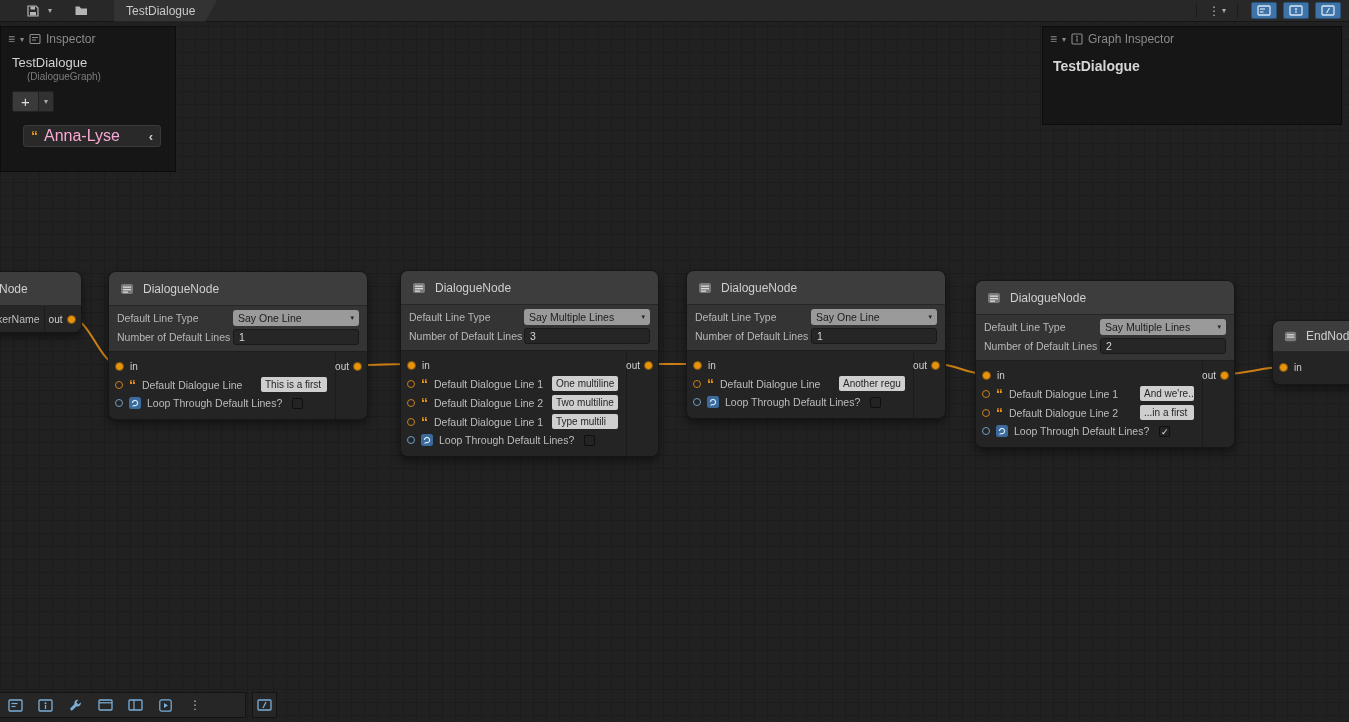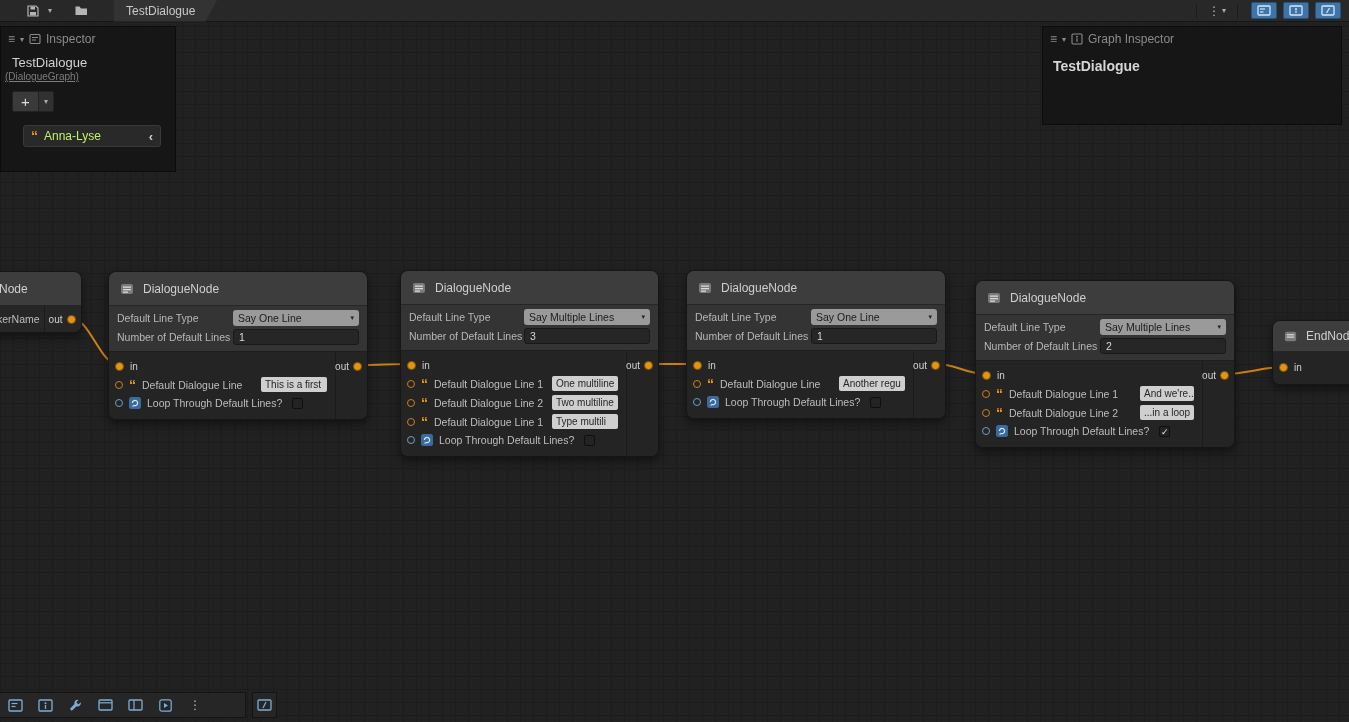--- a/index.html
+++ b/index.html
@@ -55,36 +55,36 @@
     background:#262626; border:1px solid #141414;
     display:flex; align-items:center; justify-content:center;
   }
   
   .panel { position:absolute; background:#161616; border:1px solid #0c0c0c; z-index:40; }
   .panel-header { display:flex; align-items:center; gap:5px; padding:5px 7px; color:#8b8b8b; font-size:12px; }
   .hamburger { font-size:12px; color:#8b8b8b; }
   .caret-sm { font-size:8px; color:#8b8b8b; }
   .blackboard { left:0; top:26px; width:176px; height:146px; }
   .bb-title { color:#d2d2d2; font-size:13px; padding:4px 11px 0; }
-  .bb-sub { color:#7d7d7d; font-size:10px; padding:1px 4px 0;text-decoration:underline; }
+  .bb-sub { color:#7d7d7d; font-size:10px; padding:1px 26px 0; }
   .bb-addrow { display:flex; margin:9px 0 0 11px; }
   .bb-add {
     width:27px; height:21px; background:#3a3a3a; border:1px solid #222; border-radius:2px 0 0 2px;
     color:#ddd; font-size:15px; display:flex; align-items:center; justify-content:center;
   }
   .bb-add-dd {
     width:15px; height:21px; background:#313131; border:1px solid #222; border-left:none; border-radius:0 2px 2px 0;
     display:flex; align-items:center; justify-content:center;
   }
   .bb-pill {
     margin:13px 0 0 22px; width:138px; height:22px;
     background:#292929; border:1px solid #3a3a3a; border-radius:3px;
     display:flex; align-items:center; gap:6px; padding:0 7px; 
   }
-  .pill-name { font-size:12px; color:#bef264; }
+  .pill-name { font-size:16px; color:#f9a8d4; }
   .pill-collapse { margin-left:auto; color:#cfcfcf; font-size:13px; font-weight:bold; }
   .inspector { left:1042px; top:26px; width:300px; height:99px; }
   .gi-title { color:#d6d6d6; font-size:14px; font-weight:bold; padding:7px 10px 0; }
   
   .node {
     position:absolute; z-index:30;
     background:#2b2b2b; border:1px solid #161616; border-radius:8px;
     box-shadow:0 4px 8px rgba(0,0,0,.45); overflow:hidden;
   }
   .node-title {
@@ -466,21 +466,21 @@
     <div class="port-row line-row">
       <span class="port-ring"></span>
       <span class="quote-glyph">“</span>
       <span class="row-label">Default Dialogue Line 1</span>
       <div class="textfield narrow">And we're...</div>
     </div>
     <div class="port-row line-row">
       <span class="port-ring"></span>
       <span class="quote-glyph">“</span>
       <span class="row-label">Default Dialogue Line 2</span>
-      <div class="textfield narrow">...in a loop</div>
+      <div class="textfield narrow">...in a first</div>
     </div>
     <div class="port-row">
       <span class="port-ring blue"></span>
       <svg width="12" height="12" viewBox="0 0 12 12">
         <rect width="12" height="12" rx="2.5" fill="#3b6b9c"></rect>
         <path d="M3.4 6a2.6 2.6 0 1 1 1 2.1" stroke="#d6e8f8" stroke-width="1.2" fill="none"></path>
         <path d="M3 8.8l1.8-.2-.5 1.6z" fill="#d6e8f8"></path>
       </svg>
       <span class="row-label fixed">Loop Through Default Lines?</span>
       <span class="checkbox">✓</span>

